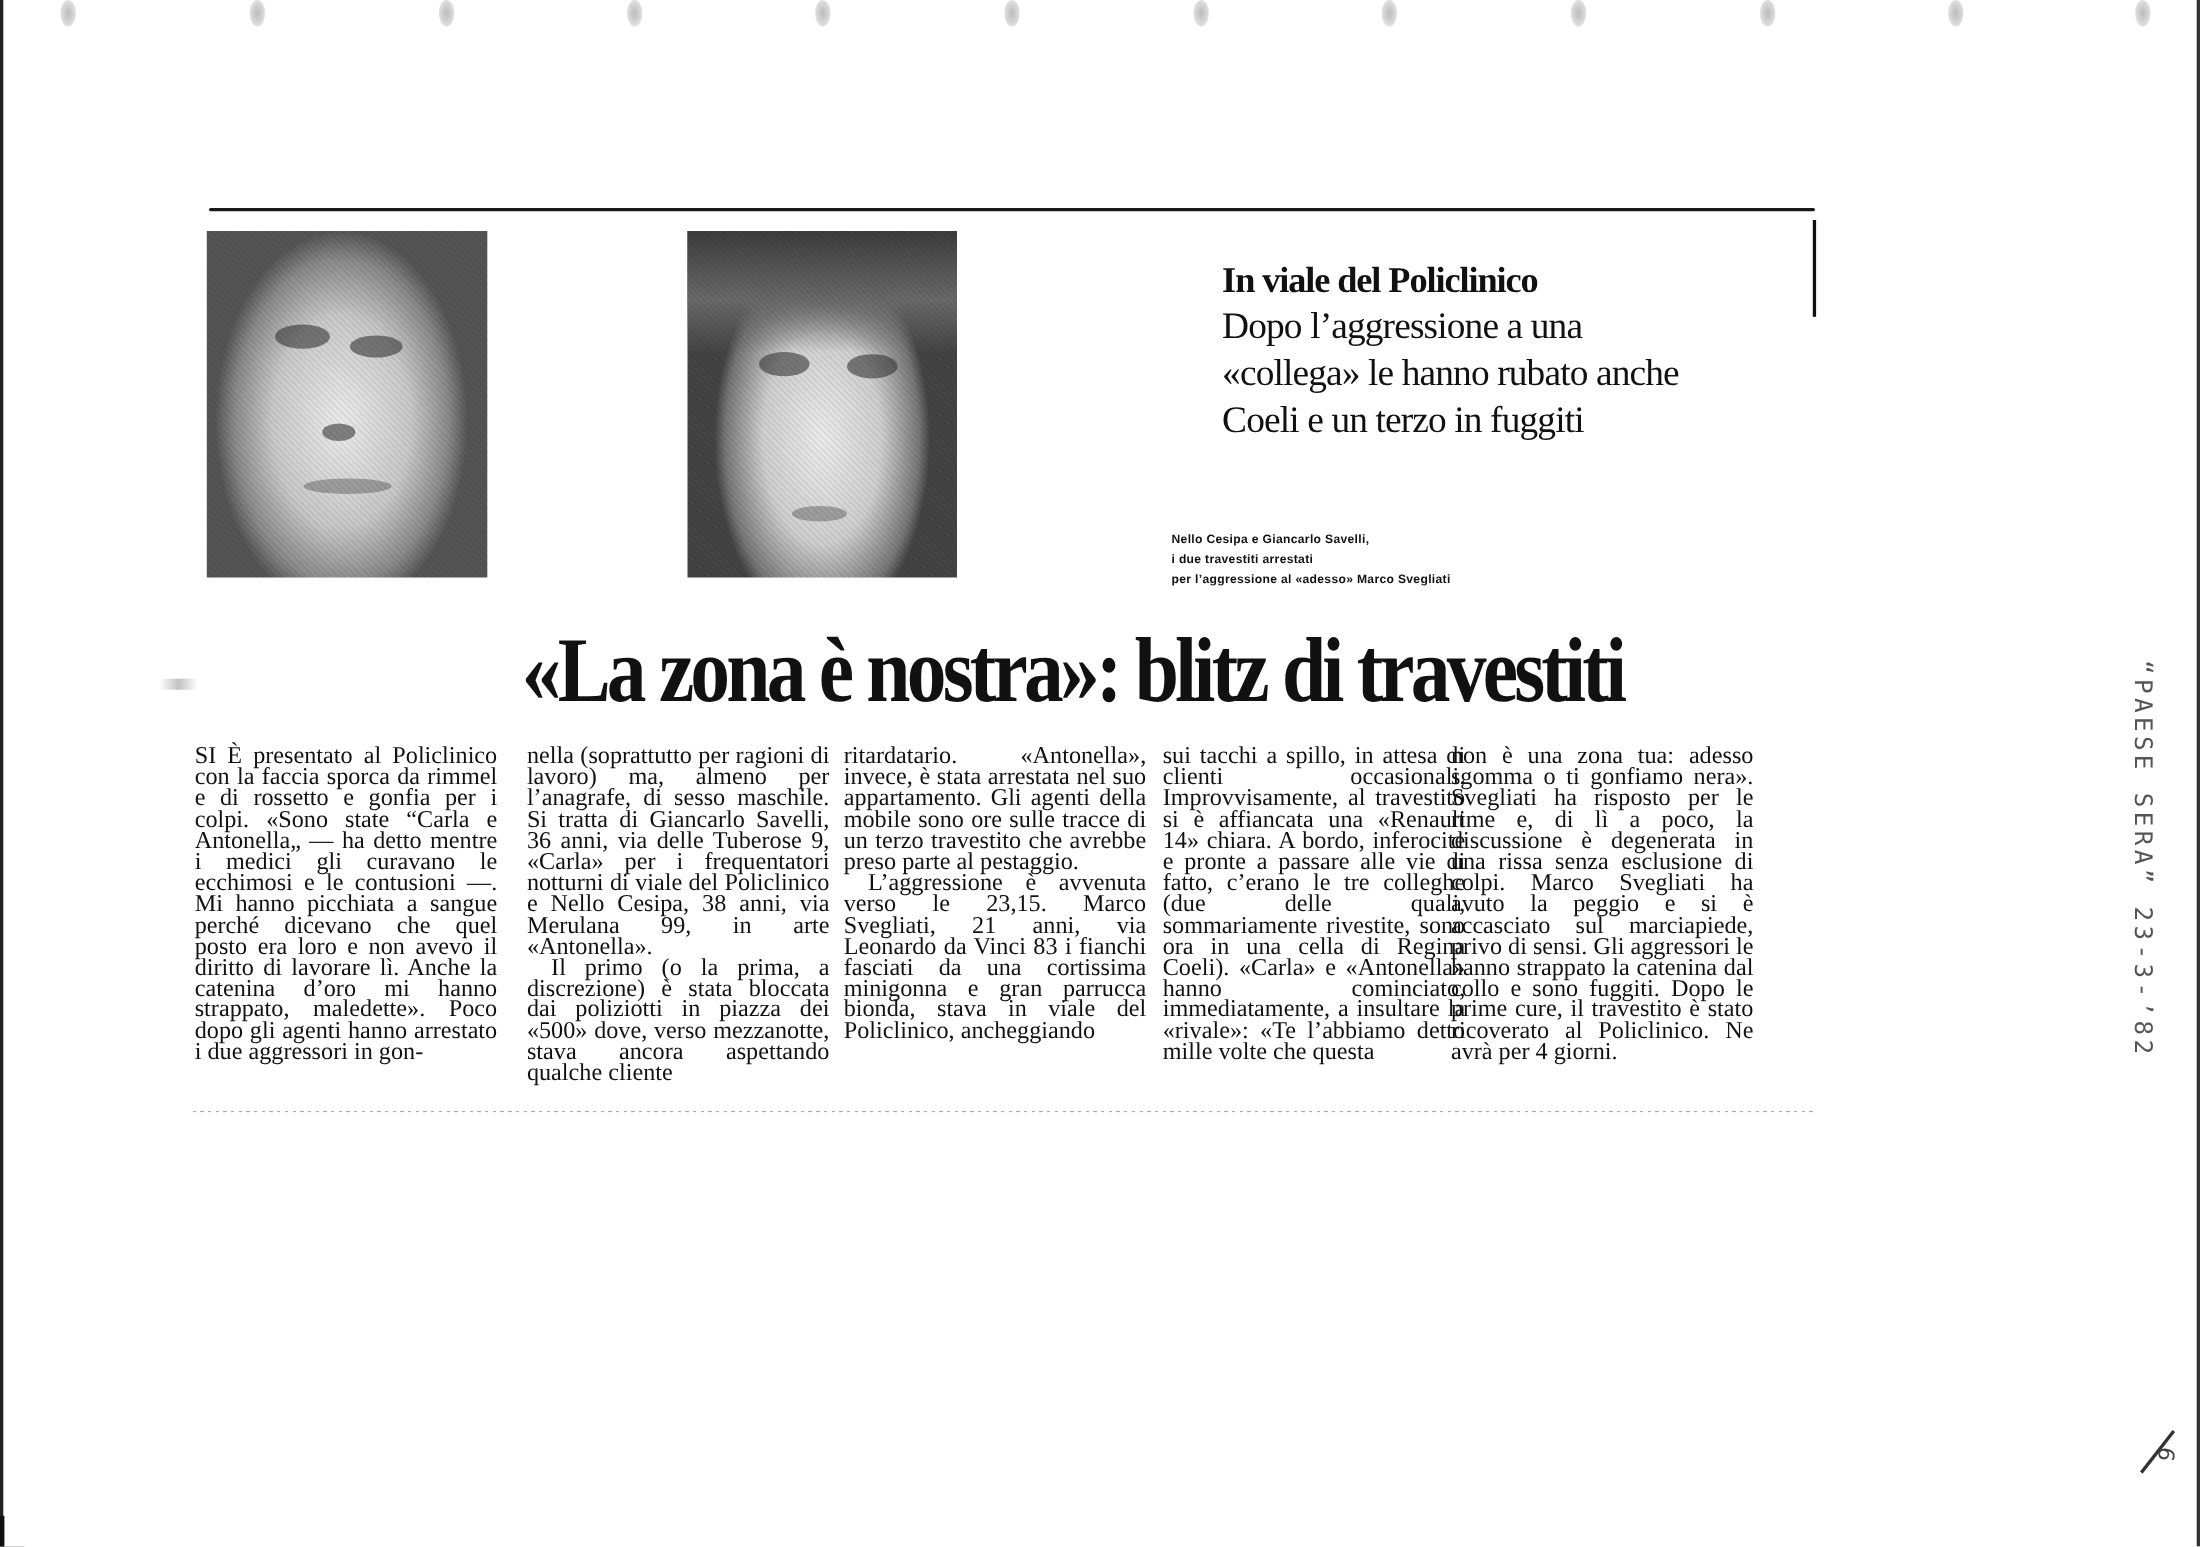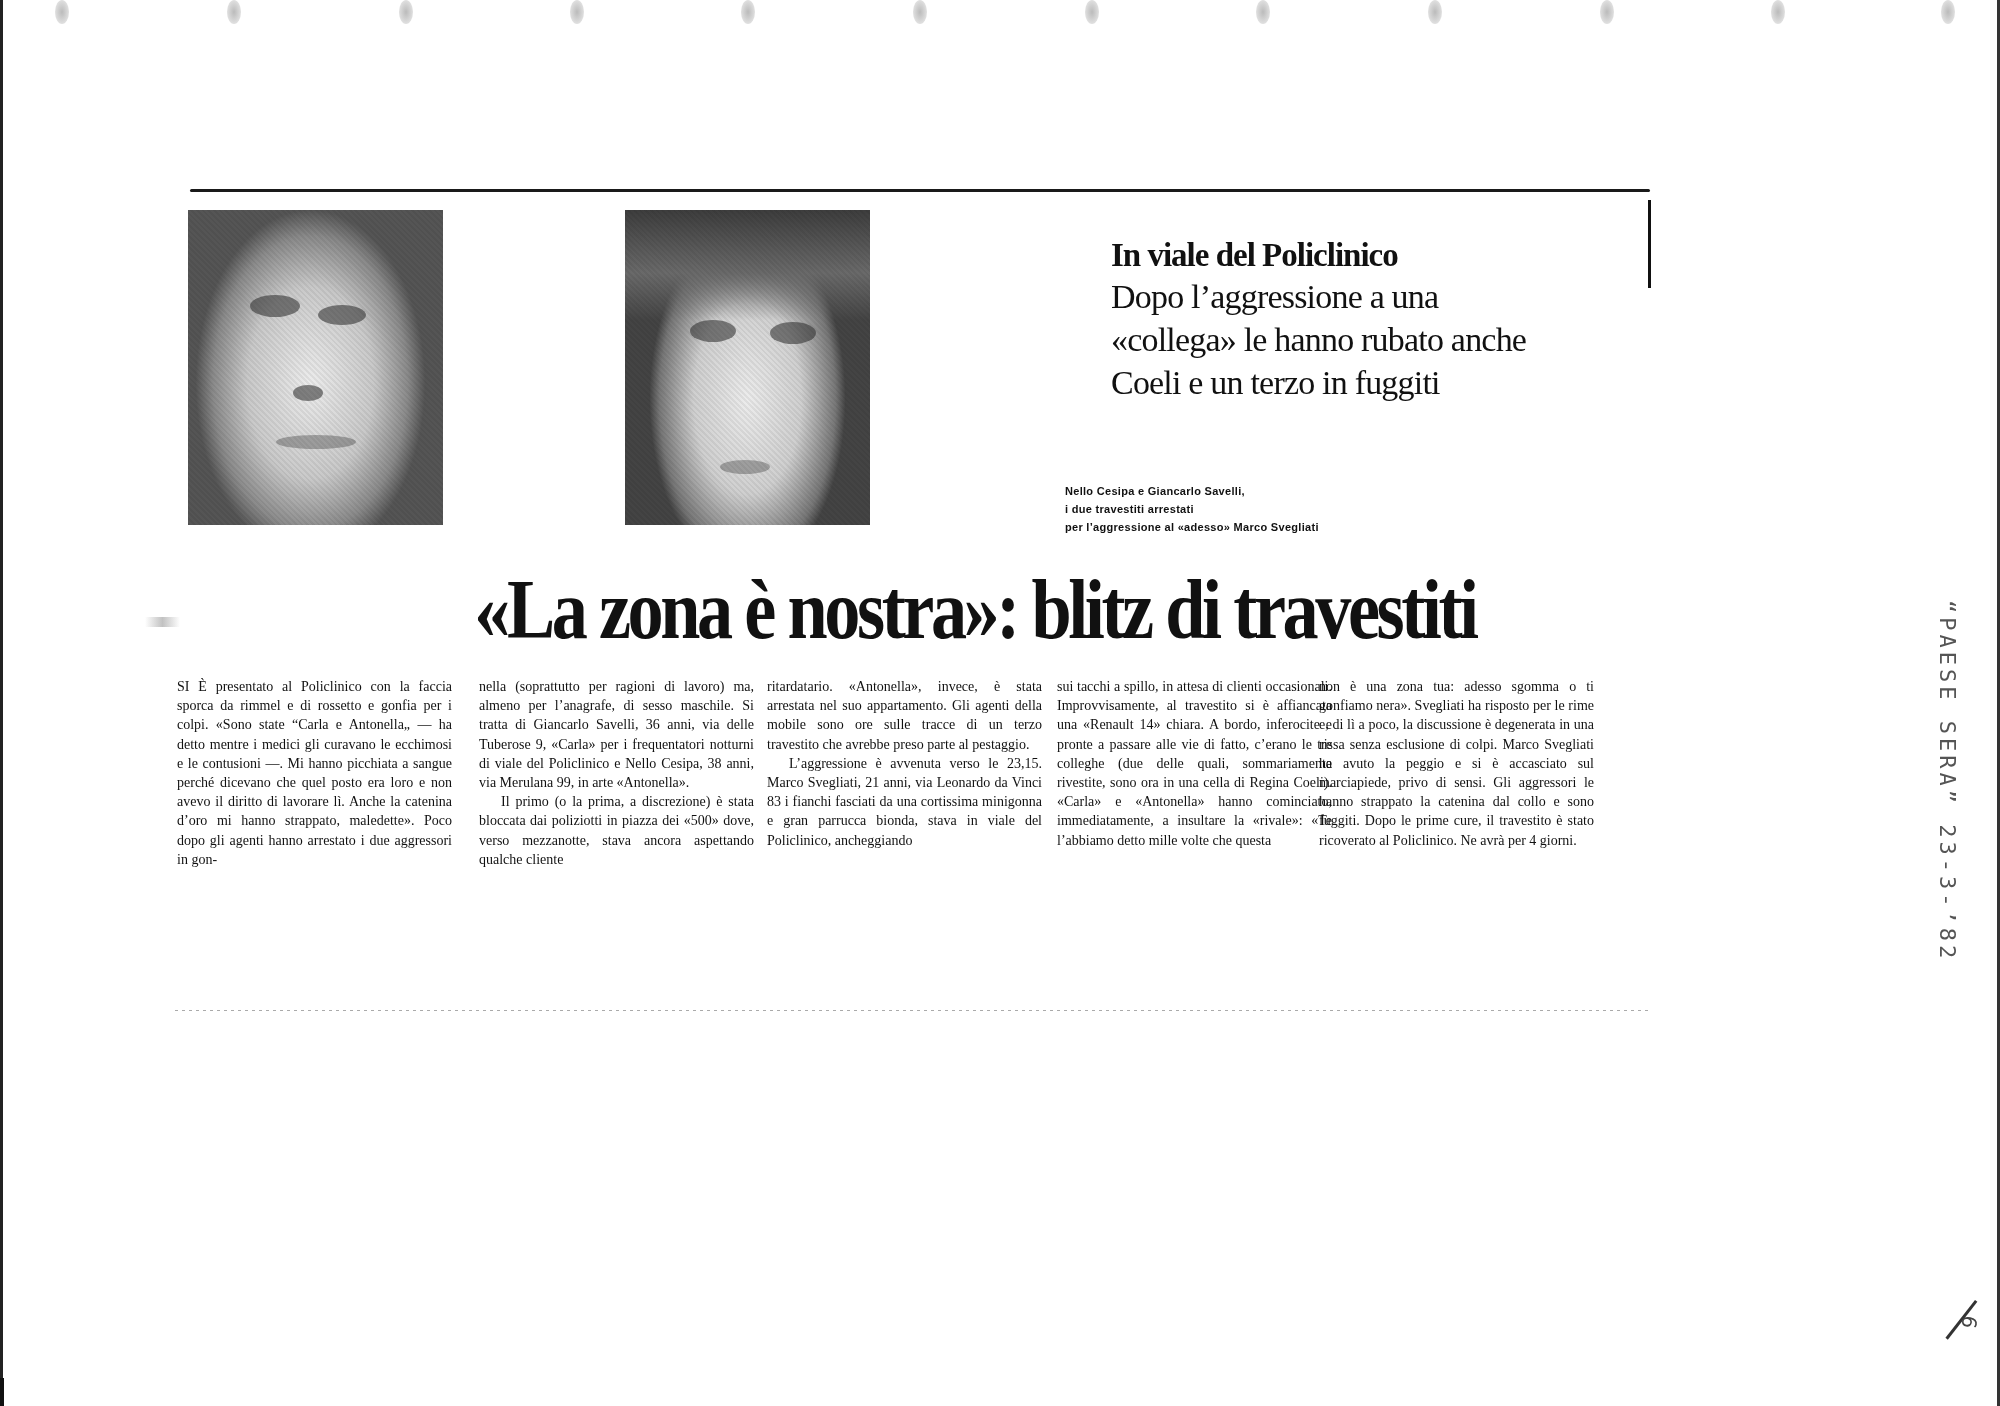--- a/index.html
+++ b/index.html
@@ -43,21 +43,21 @@
     font-family: "Liberation Sans", "DejaVu Sans", sans-serif; font-weight: bold;
     font-size: 11px; line-height: 18px; letter-spacing: 0.3px; }
 
   .headline { position: absolute; left: 100px; top: 385px; width: 1400px; text-align: center;
     font-weight: bold; font-size: 84px; line-height: 90px; letter-spacing: -4px;
     transform: scaleX(0.86); transform-origin: center; white-space: nowrap; }
   .smudge { position: absolute; left: -30px; top: 437px; width: 35px; height: 10px;
     background: linear-gradient(90deg, transparent, #999, transparent); opacity: 0.6; }
 
   .columns { position: absolute; left: 2px; top: 497px; width: 1475px; height: 325px; }
-  .col { position: absolute; top: 0; width: 275px; font-size: 14px; line-height: 19.2px;
+  .col { position: absolute; top: 0; width: 275px; font-size: 22px; line-height: 19.2px;
     text-align: justify; hyphens: manual; }
   .col p { margin: 0; }
   .col p.indent { text-indent: 22px; }
   .col-1 { left: 0; } .col-2 { left: 302px; } .col-3 { left: 590px; }
   .col-4 { left: 880px; } .col-5 { left: 1142px; }
   .bottom-rule { position: absolute; left: 0; top: 830px; width: 1475px; height: 1px;
     background: repeating-linear-gradient(90deg, #aaa 0 3px, transparent 3px 7px); }
 
   .handwriting { position: absolute; left: 1930px; top: 600px; width: 30px; height: 370px; }
   .handwriting span { position: absolute; left: 0; top: 0; white-space: nowrap;

